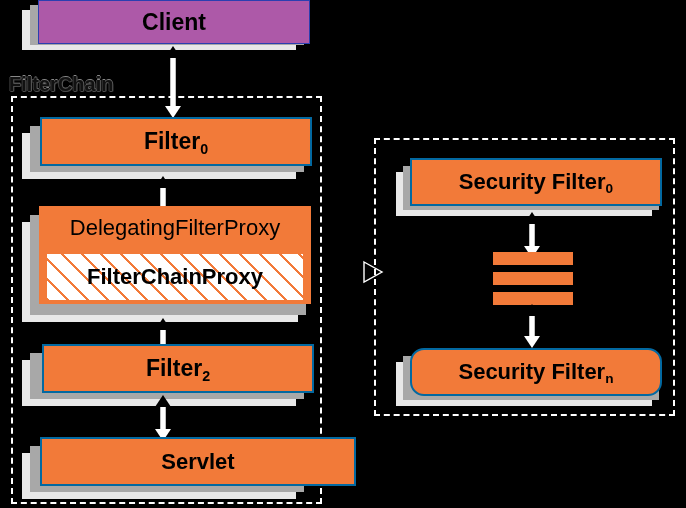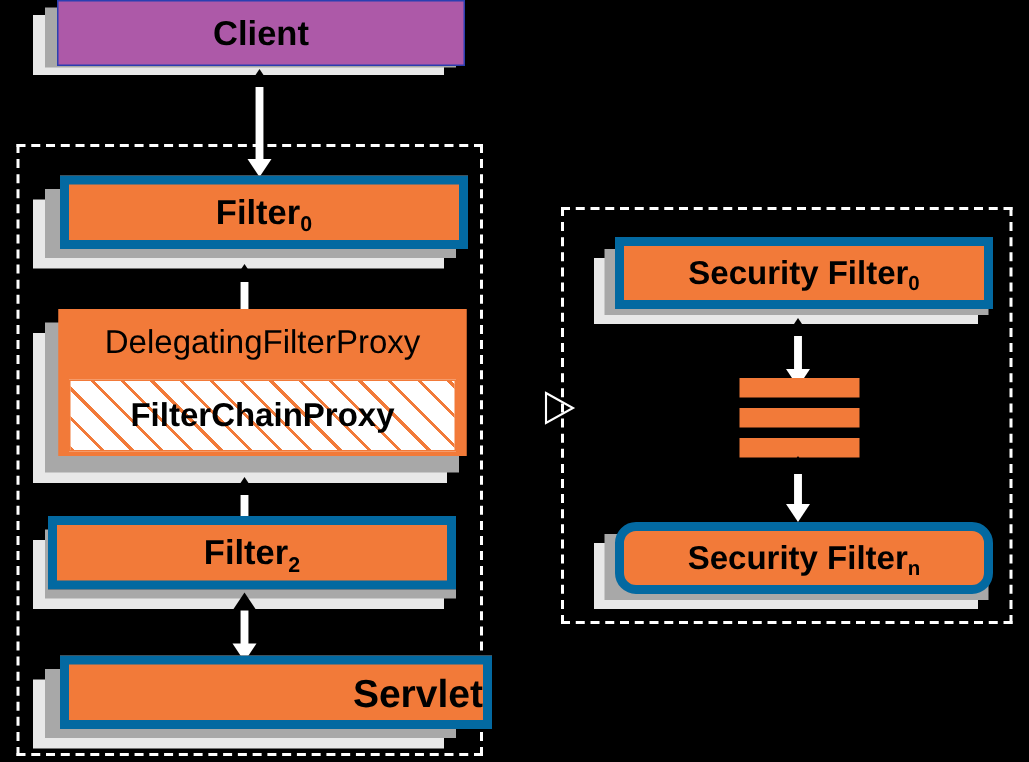--- a/index.html
+++ b/index.html
@@ -37,21 +37,21 @@
     display: flex;
     align-items: center;
     justify-content: center;
     color: #000000;
     font-weight: bold;
     line-height: 1;
     white-space: nowrap;
   }
   .face.orange {
     background: #f27a39;
-    border: 6px solid #0369a1;
+    border: 2px solid #0369a1;
   }
   .face.purple {
     background: #ad59a8;
     border: 1px solid #2b3fb0;
   }
   .face.plainorange {
     background: #f27a39;
     border: none;
   }
 
@@ -138,20 +138,21 @@
   }
 
   svg.arrowsvg { position: absolute; overflow: visible; }
 </style>
 </head>
 <body>
 
 <div id="canvas">
 
   <div class="dashed-group" style="left:11px; top:96px; width:311px; height:408px;"></div>
+  <div class="group-caption" style="left:9px; top:74px;">FilterChain</div>
 
   <div class="dashed-group" style="left:374px; top:138px; width:301px; height:278px;"></div>
 
   <div class="node" style="left:22px; top:0px; width:288px; height:53px;">
     <div class="shad s1" style="left:0px; top:10px; width:274px; height:40px;"></div>
     <div class="shad s2" style="left:8px; top:5px; width:274px; height:40px;"></div>
     <div class="face purple" style="left:16px; top:0px; width:272px; height:44px; font-size:23px;">
       <span>Client</span>
     </div>
   </div>
@@ -195,35 +196,35 @@
 
   <div class="varrow" style="left:152px; top:318px; width:22px; height:48px;">
     <div class="shaft" style="top:8px; height:34px;"></div>
     <div class="arrow-up-solid" style="left:3px; top:0px;"></div>
     <div class="arrow-down-hollow" style="left:3px; top:36px;"></div>
   </div>
 
   <div class="node" style="left:22px; top:344px; width:288px; height:62px;">
     <div class="shad s1" style="left:0px; top:16px; width:274px; height:46px;"></div>
     <div class="shad s2" style="left:8px; top:9px; width:274px; height:46px;"></div>
-    <div class="face orange" style="left:10px; top:0px; width:272px; height:49px; font-size:23px;">
+    <div class="face orange" style="left:20px; top:0px; width:272px; height:49px; font-size:23px;">
       <span><span>Filter</span><sub>2</sub></span>
     </div>
   </div>
 
   <div class="varrow" style="left:152px; top:395px; width:22px; height:48px;">
     <div class="shaft" style="top:8px; height:32px;"></div>
     <div class="arrow-up-solid" style="left:3px; top:0px;"></div>
     <div class="arrow-down-hollow" style="left:3px; top:34px;"></div>
   </div>
 
   <div class="node" style="left:22px; top:437px; width:288px; height:62px;">
     <div class="shad s1" style="left:0px; top:16px; width:274px; height:46px;"></div>
     <div class="shad s2" style="left:8px; top:9px; width:274px; height:46px;"></div>
-    <div class="face orange" style="left:18px; top:0px; width:288px; height:49px; font-size:26px;justify-content:flex-end;">
+    <div class="face orange" style="left:18px; top:0px; width:316px; height:49px; font-size:22px;">
       <span>Servlet</span>
     </div>
   </div>
 
   <div class="node" style="left:396px; top:158px; width:266px; height:58px;">
     <div class="shad s1" style="left:0px; top:14px; width:256px; height:44px;"></div>
     <div class="shad s2" style="left:7px; top:8px; width:256px; height:44px;"></div>
     <div class="face orange" style="left:14px; top:0px; width:252px; height:48px; font-size:22px;">
       <span><span>Security Filter</span><sub>0</sub></span>
     </div>

